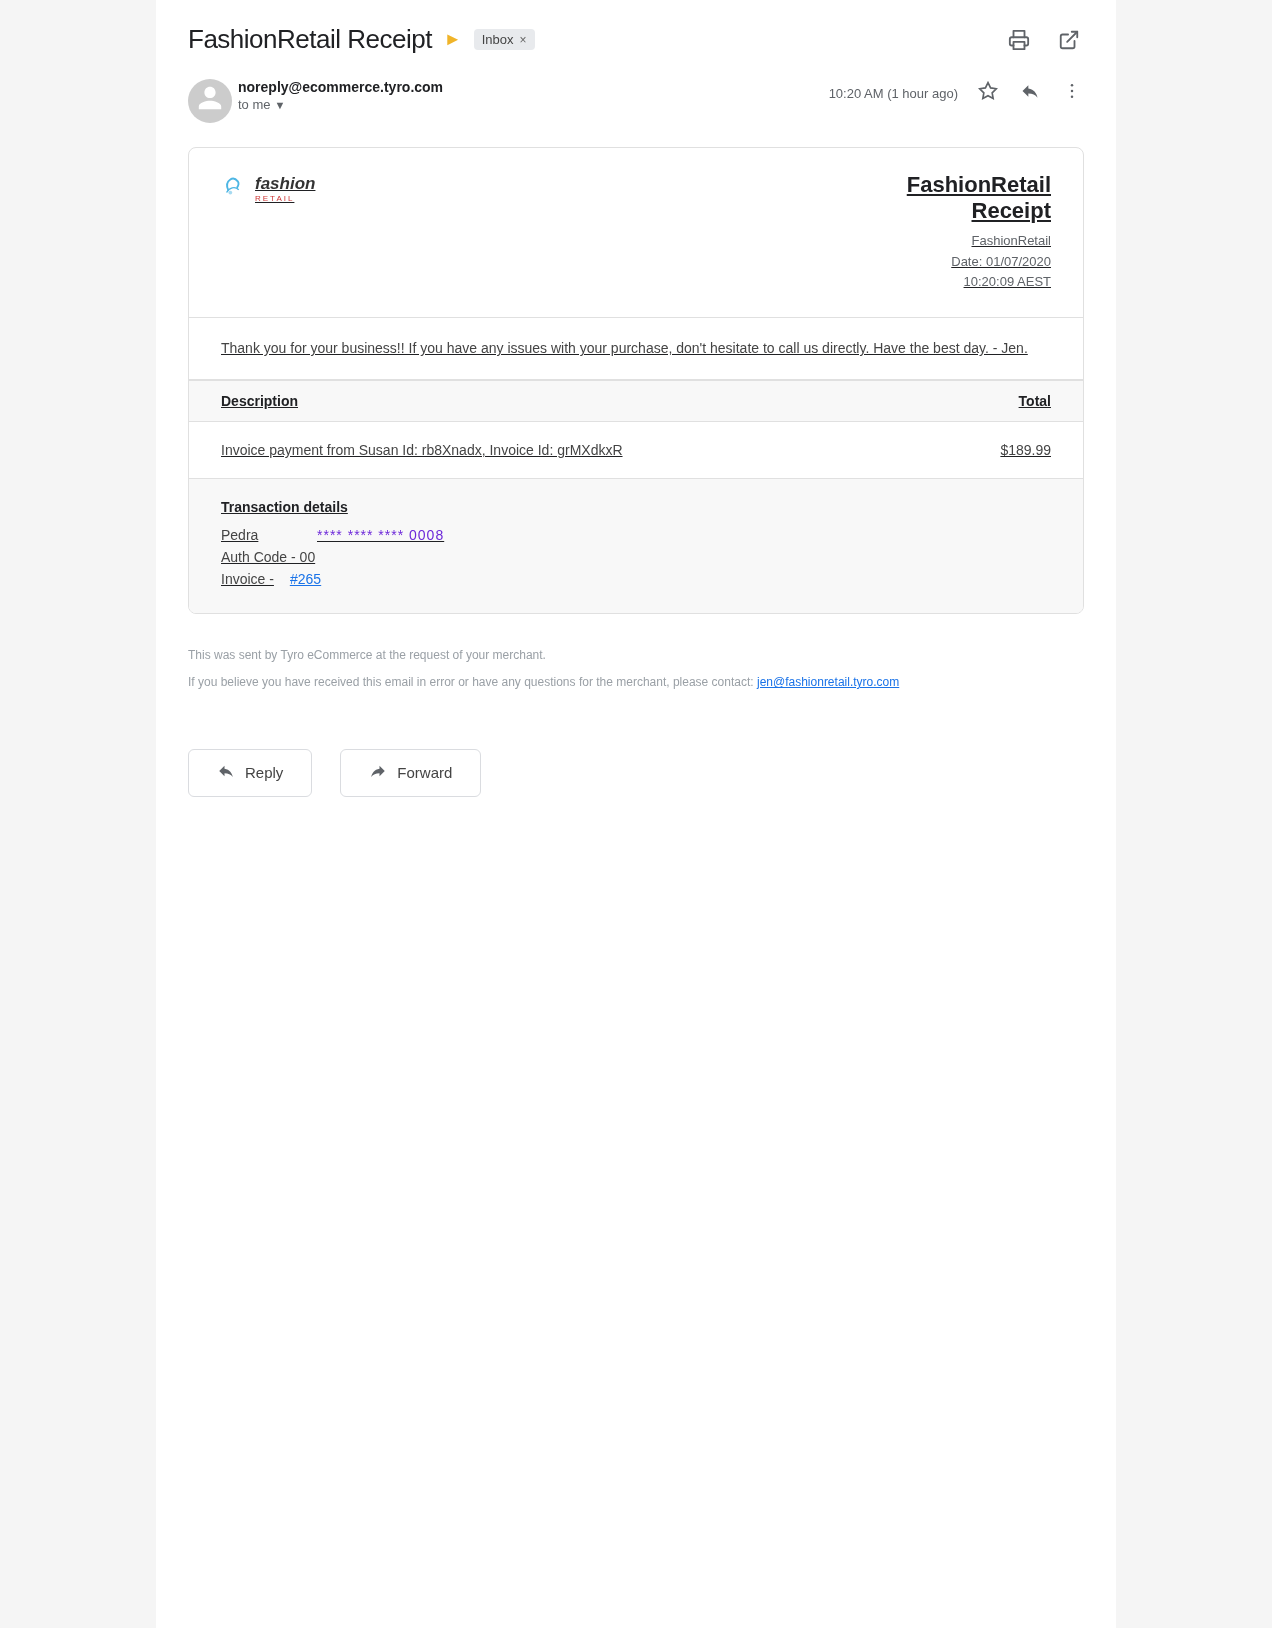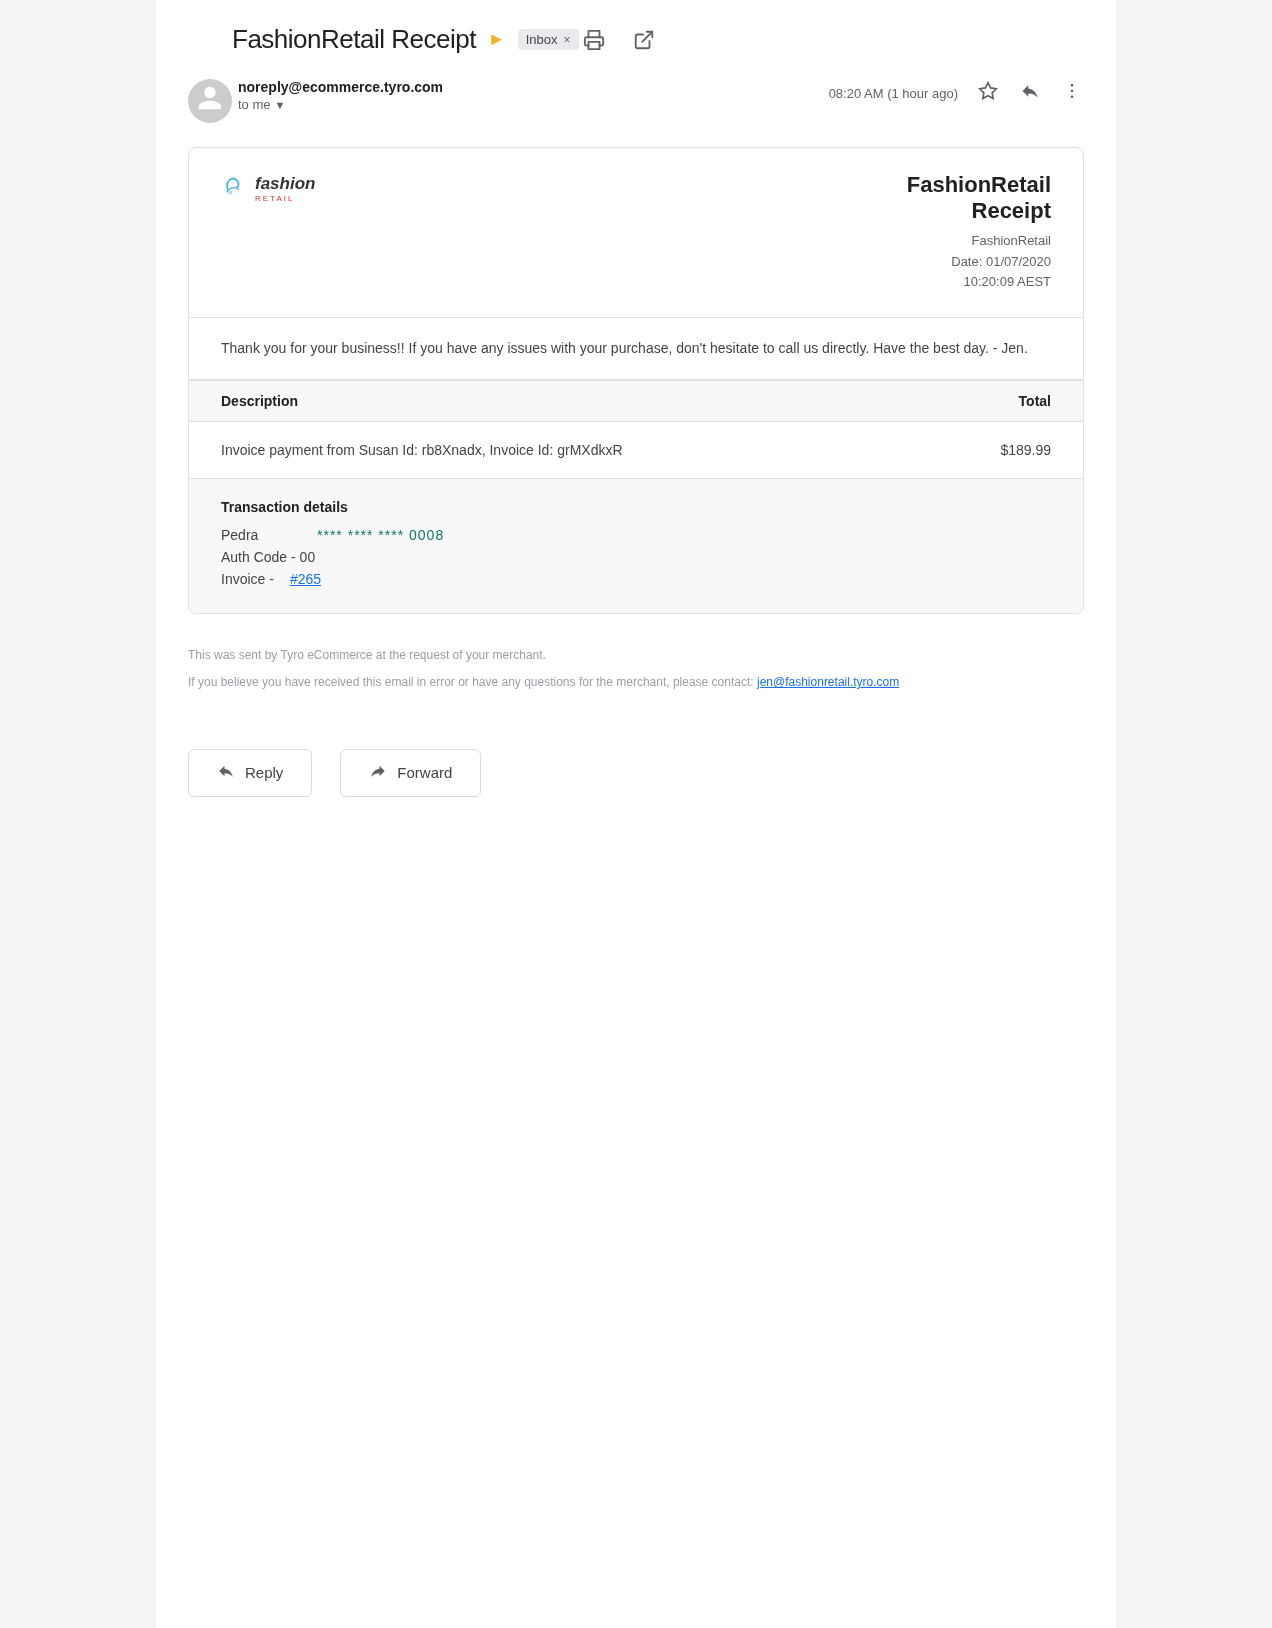--- a/index.html
+++ b/index.html
@@ -17,22 +17,22 @@
       max-width: 960px;
       margin: 0 auto;
       padding: 24px 32px;
       min-height: 1628px;
     }
 
     
     .email-header {
       display: flex;
       align-items: center;
+      justify-content: space-between;
       margin-bottom: 24px;
-      margin-left: 44px;
     }
 
     .email-title-row {
       display: flex;
       align-items: center;
       gap: 12px;
     }
 
     .email-subject {
       font-size: 26px;
@@ -145,20 +145,21 @@
       font-size: 18px;
       padding: 2px;
     }
 
     
     .email-body-card {
       border: 1px solid #e0e0e0;
       border-radius: 8px;
       overflow: hidden;
       margin-bottom: 16px;
+      text-decoration: underline;
     }
 
     
     .receipt-header {
       padding: 24px 32px;
       display: flex;
       align-items: flex-start;
       justify-content: space-between;
       border-bottom: 1px solid #e0e0e0;
     }
@@ -259,21 +260,21 @@
       align-items: center;
       gap: 16px;
     }
 
     .transaction-detail .label {
       min-width: 80px;
     }
 
     .card-number {
       font-size: 14px;
-      color: #0f766e;
+      color: #6d28d9;
       letter-spacing: 1px;
     }
 
     .invoice-link {
       color: #1a73e8;
       text-decoration: underline;
       cursor: pointer;
     }
 
     
@@ -356,21 +357,21 @@
       </span>
     </div>
     <div class="sender-info">
       <div class="sender-email">noreply@ecommerce.tyro.com</div>
       <div class="sender-to">
         <span>to me</span>
         <span style="font-size:11px; cursor:pointer;">▼</span>
       </div>
     </div>
     <div class="sender-meta">
-      <span class="sender-time">08:20 AM (1 hour ago)</span>
+      <span class="sender-time">10:20 AM (1 hour ago)</span>
       <button class="meta-icon-btn" title="Star">
         <svg width="20" height="20" viewBox="0 0 24 24" fill="none" stroke="#5f6368" stroke-width="2">
           <polygon points="12 2 15.09 8.26 22 9.27 17 14.14 18.18 21.02 12 17.77 5.82 21.02 7 14.14 2 9.27 8.91 8.26 12 2"></polygon>
         </svg>
       </button>
       <button class="meta-icon-btn" title="Reply">
         <svg width="20" height="20" viewBox="0 0 24 24" fill="#5f6368">
           <path d="M10 9V5l-7 7 7 7v-4.1c5 0 8.5 1.6 11 5.1-1-5-4-10-11-11z"></path>
         </svg>
       </button>

